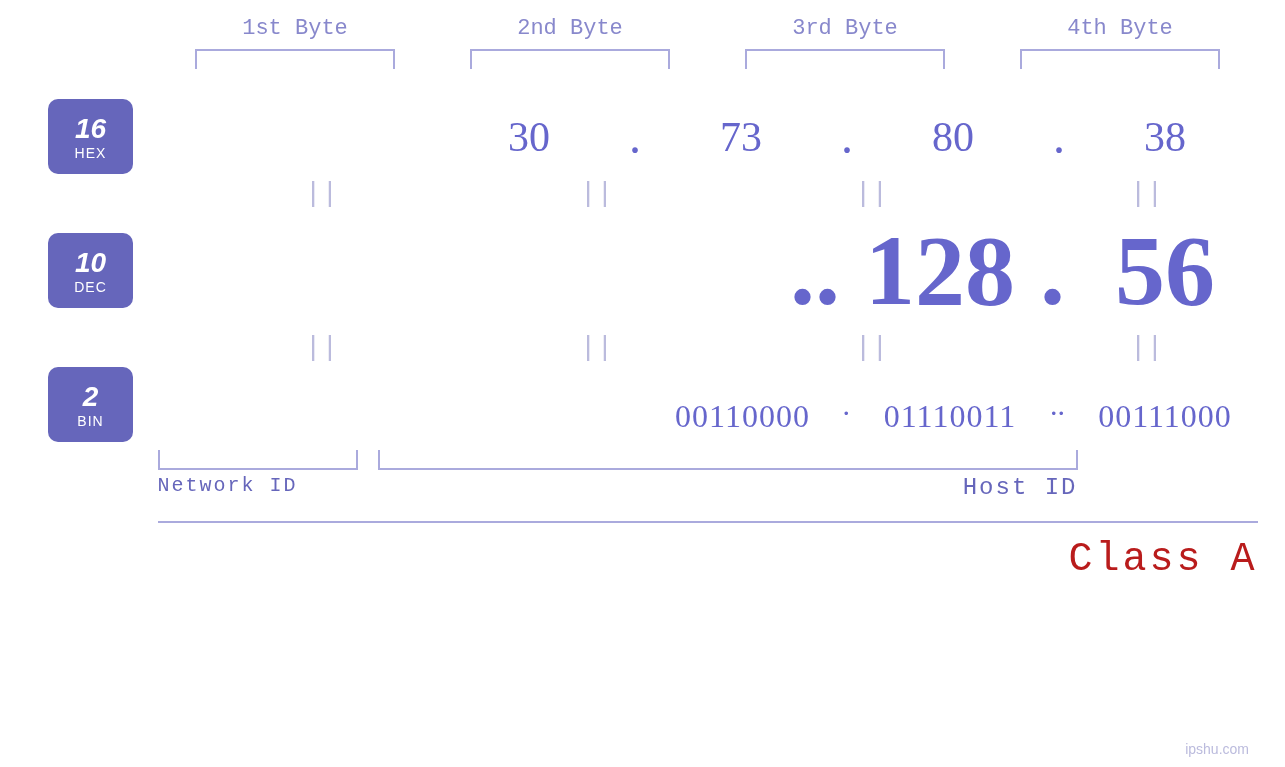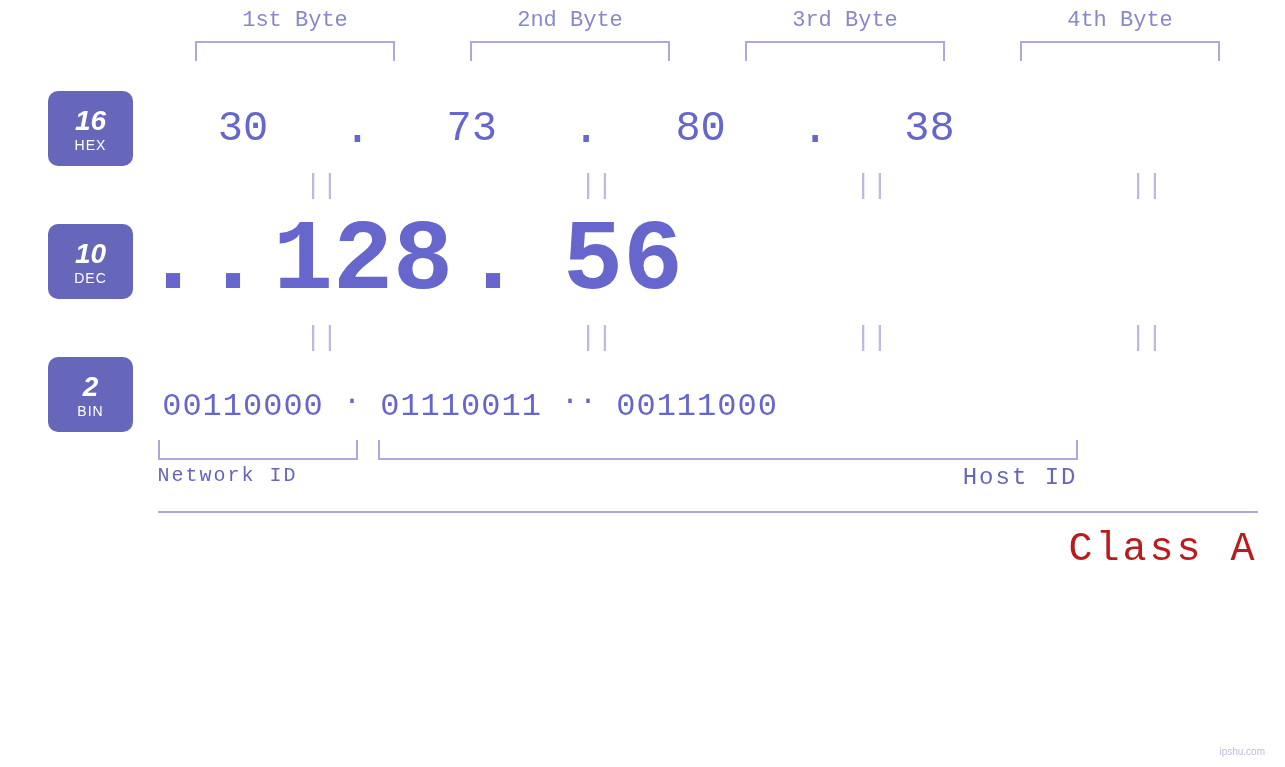--- a/index.html
+++ b/index.html
@@ -13,21 +13,21 @@
       position: relative;
     }
 
     .container {
       width: 1285px;
       height: 767px;
       position: relative;
       display: flex;
       flex-direction: column;
       align-items: center;
-      padding-top: 8px;
+      padding-top: 16px;
     }
 
     
     .byte-headers {
       display: flex;
       width: 1100px;
       margin-left: 130px;
       justify-content: space-around;
       margin-bottom: 8px;
     }
@@ -88,23 +88,24 @@
     .badge-label {
       font-size: 14px;
       font-family: Arial, sans-serif;
       letter-spacing: 1px;
     }
 
     .values-row {
       display: flex;
       flex: 1;
       align-items: center;
-      justify-content: flex-start;
+      justify-content: flex-end;
       padding-left: 10px;
       padding-right: 20px;
+      font-family: Liberation Serif, serif;
     }
 
     .byte-val {
       color: #6666cc;
       text-align: center;
       width: 200px;
     }
 
     .dot {
       color: #6666cc;
@@ -222,23 +223,23 @@
       letter-spacing: 3px;
       margin-top: 14px;
       text-align: right;
       width: 1100px;
       margin-left: 130px;
     }
 
     .watermark {
       position: absolute;
       bottom: 10px;
-      right: 20px;
+      right: 36px;
       color: #bbbbdd;
-      font-size: 10px;
+      font-size: 14px;
       font-family: Arial, sans-serif;
     }
 
     
     .hex-row { margin-top: 0; }
     .dec-row { margin-top: 0; }
     .bin-row { margin-top: 0; }
   </style>
 </head>
 <body>

